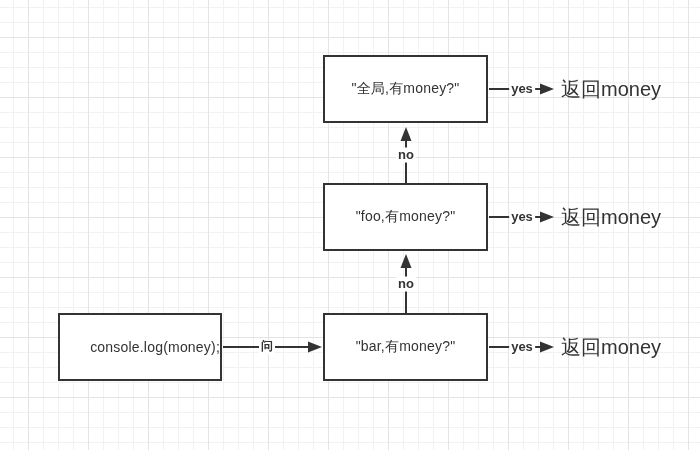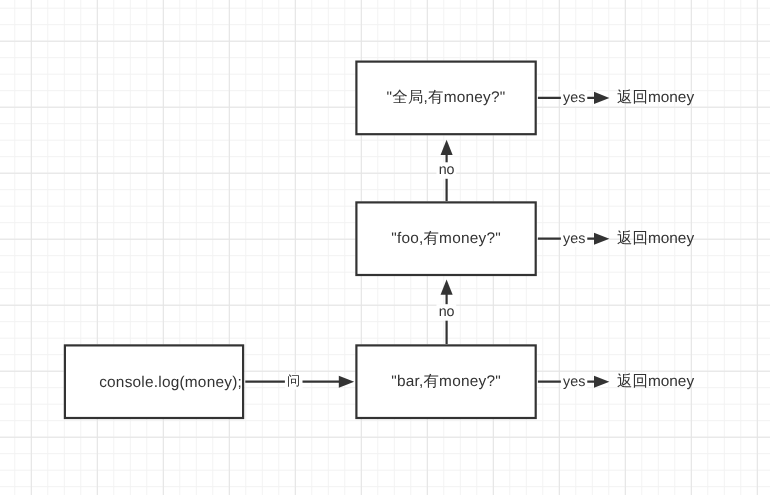--- a/index.html
+++ b/index.html
@@ -46,27 +46,28 @@
   #node-console { left: 58px;  top: 313px; width: 164px; height: 68px; justify-content: flex-end; }
 
   .edge-label {
     position: absolute;
     transform: translate(-50%, -50%);
     background: #ffffff;
     font-size: 13px;
     line-height: 1.15;
     padding: 0 2px;
     white-space: nowrap;
+    font-weight: bold;
   }
   .ask-label { font-size: 12px; }
 
   .result-label {
     position: absolute;
     transform: translateY(-50%);
-    font-size: 14px;
+    font-size: 20px;
     white-space: nowrap;
   }
   #return-global { left: 561px; top: 89px;  }
   #return-foo    { left: 561px; top: 217px; }
   #return-bar    { left: 561px; top: 347px; }
 
   #yes-global { left: 522px; top: 89px;  }
   #yes-foo    { left: 522px; top: 217px; }
   #yes-bar    { left: 522px; top: 347px; }
 

